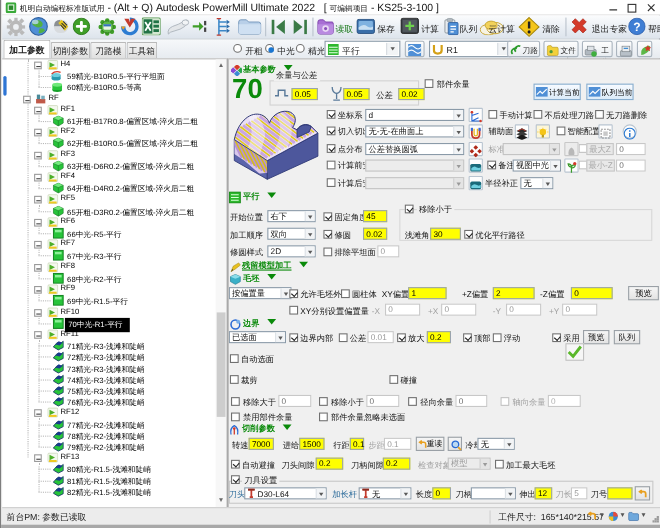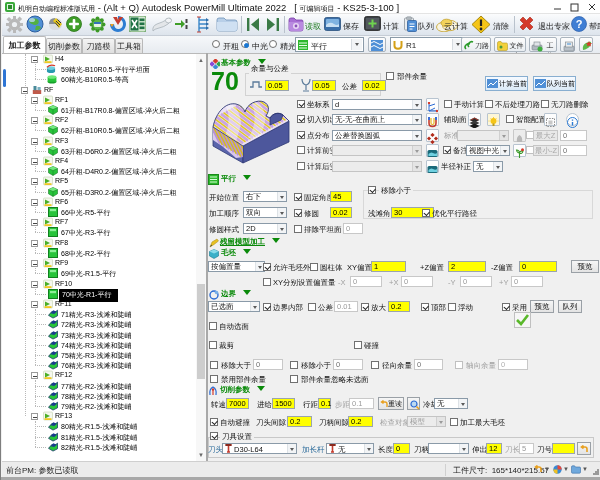--- a/index.html
+++ b/index.html
@@ -867,21 +867,21 @@
       <div class="dd" style="left:35px;top:137px;width:44px">右下<span class="ar"></span></div>
 <span class="cb c" style="left:86px;top:139px"></span>
       <span class="lbl" style="left:96px;top:139px">固定角度</span>
 <div class="yf" style="left:122px;top:137px;width:22px">45</div>
 <span class="lbl" style="left:1px;top:155px">加工顺序</span>
       <div class="dd" style="left:35px;top:153px;width:44px">双向<span class="ar"></span></div>
 <span class="cb c" style="left:86px;top:155px"></span>
       <span class="lbl" style="left:96px;top:155px">修圆</span>
 <div class="yf" style="left:122px;top:153px;width:22px">0.02</div>
 <span class="lbl" style="left:160px;top:155px">浅滩角</span>
-<div class="yf" style="left:183px;top:153px;width:43px">30</div>
+<div class="yf" style="left:183px;top:153px;width:28px">30</div>
 <span class="cb c" style="left:214px;top:155px"></span>
       <span class="lbl" style="left:224px;top:155px">优化平行路径</span>
 <span class="lbl" style="left:1px;top:171px">修圆样式</span>
       <div class="dd" style="left:35px;top:169px;width:44px">2D<span class="ar"></span></div>
 <span class="cb" style="left:86px;top:171px"></span>
       <span class="lbl" style="left:96px;top:171px">排除平坦面</span>
 <div class="gf" style="left:135px;top:169px;width:20px;color:#9a9a9a">0</div>
 <svg class="abs" style="left:1px;top:184px" width="10" height="10" viewBox="0 0 10 10">
         <path d="M1,9 L3,4 L8,1 L9.5,3 L5,6.5z" fill="#e8c020" stroke="#a88a10" stroke-width="0.5"></path>
         <path d="M1,9 L3,7.5 L2.3,6.5z" fill="#3a3a3a"></path>

